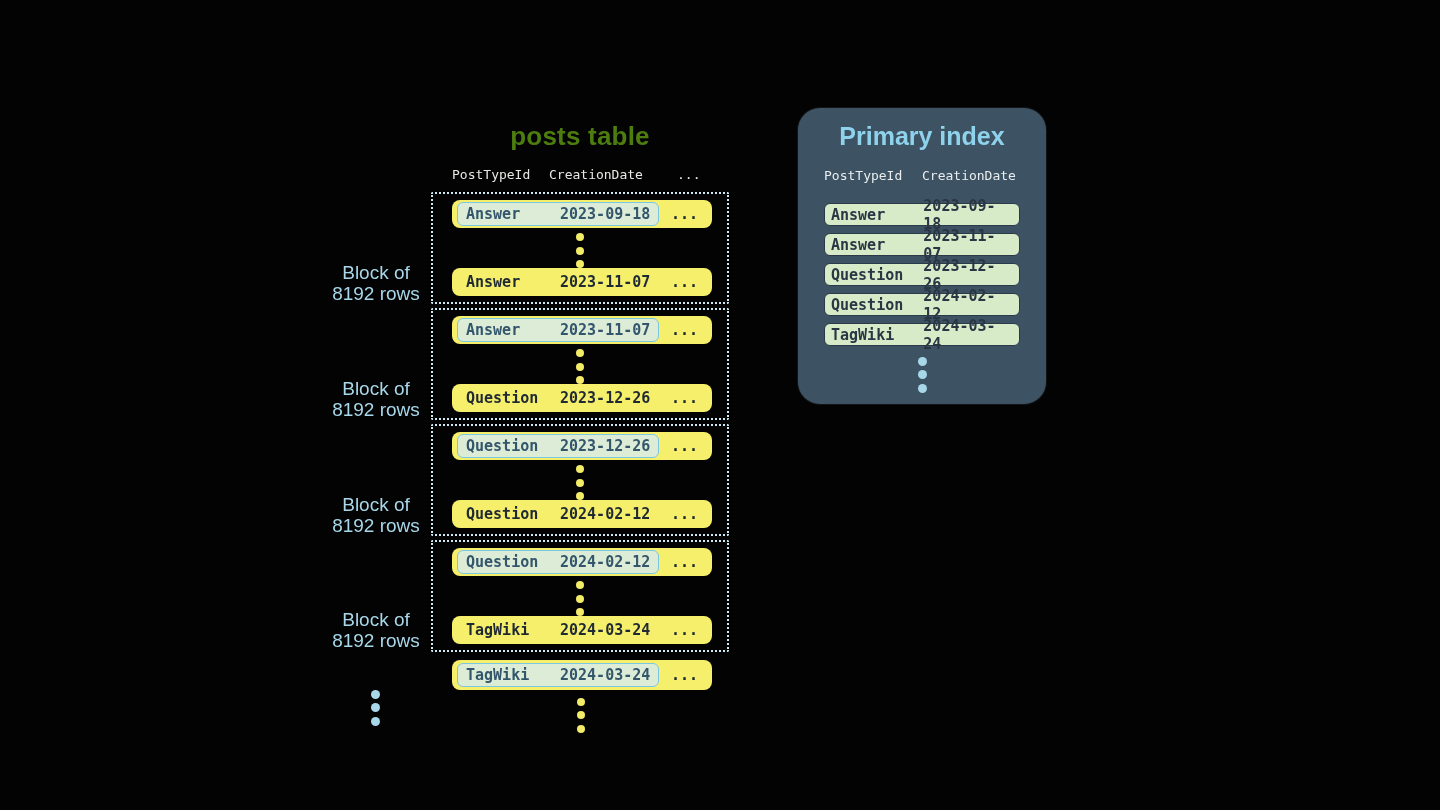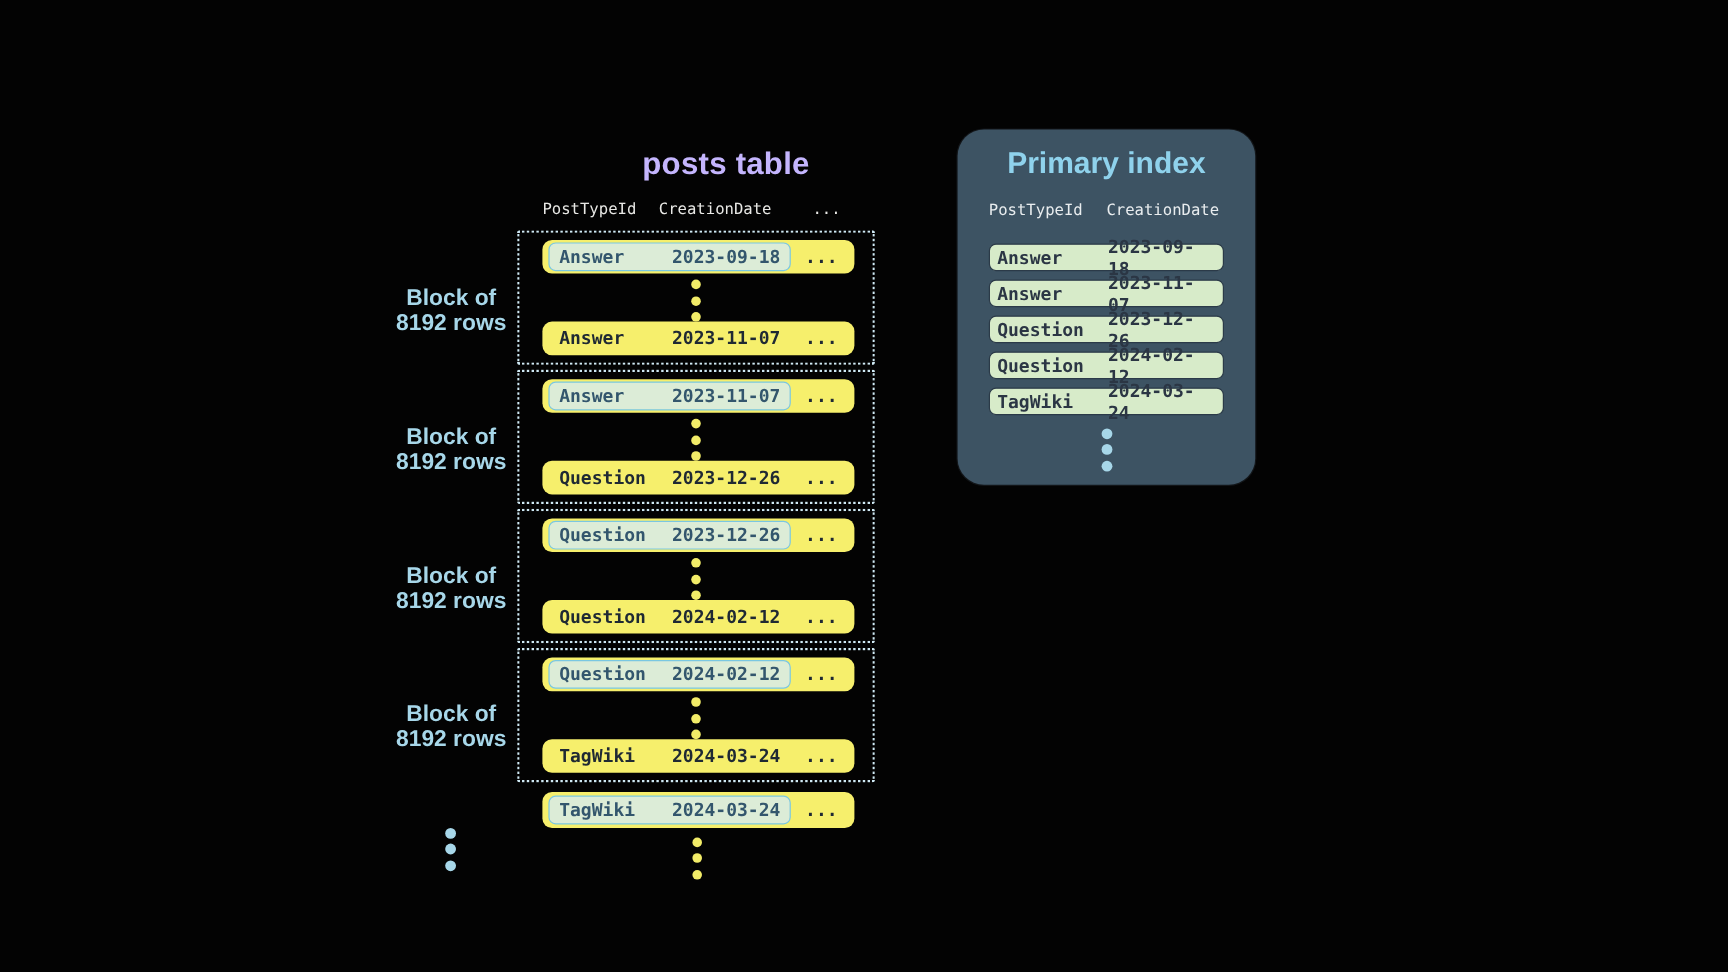--- a/index.html
+++ b/index.html
@@ -8,23 +8,23 @@
     width: 1440px;
     height: 810px;
     background: #030303;
     overflow: hidden;
     font-family: "Liberation Sans", sans-serif;
   }
 
   
   .posts-title {
     position: absolute;
-    left: 454px; top: 121px; width: 302px;
+    left: 429px; top: 121px; width: 302px;
     text-align: center;
-    color: #c4b5fd;
+    color: #4d7c0f;
     font-size: 26px;
     font-weight: 600;
     letter-spacing: 0.2px;
   }
   .posts-cols {
     position: absolute;
     left: 452px; top: 167px; width: 280px;
     display: flex;
     color: #e8e8e5;
     font-size: 13px;
@@ -107,21 +107,22 @@
   .dots-index { position: absolute; left: 120px; top: 244px; }
 
   
   .block-label {
     position: absolute;
     left: 321px; width: 110px;
     text-align: center;
     color: #a7d7e9;
     font-size: 19px;
     line-height: 21px;
-    font-weight: 700;
+    font-weight: 400;
+    margin-top: 24px;
   }
   .bl-0 { top: 238px; }
   .bl-1 { top: 354px; }
   .bl-2 { top: 470px; }
   .bl-3 { top: 585px; }
 
   
   .panel {
     position: absolute;
     left: 798px; top: 108px;

